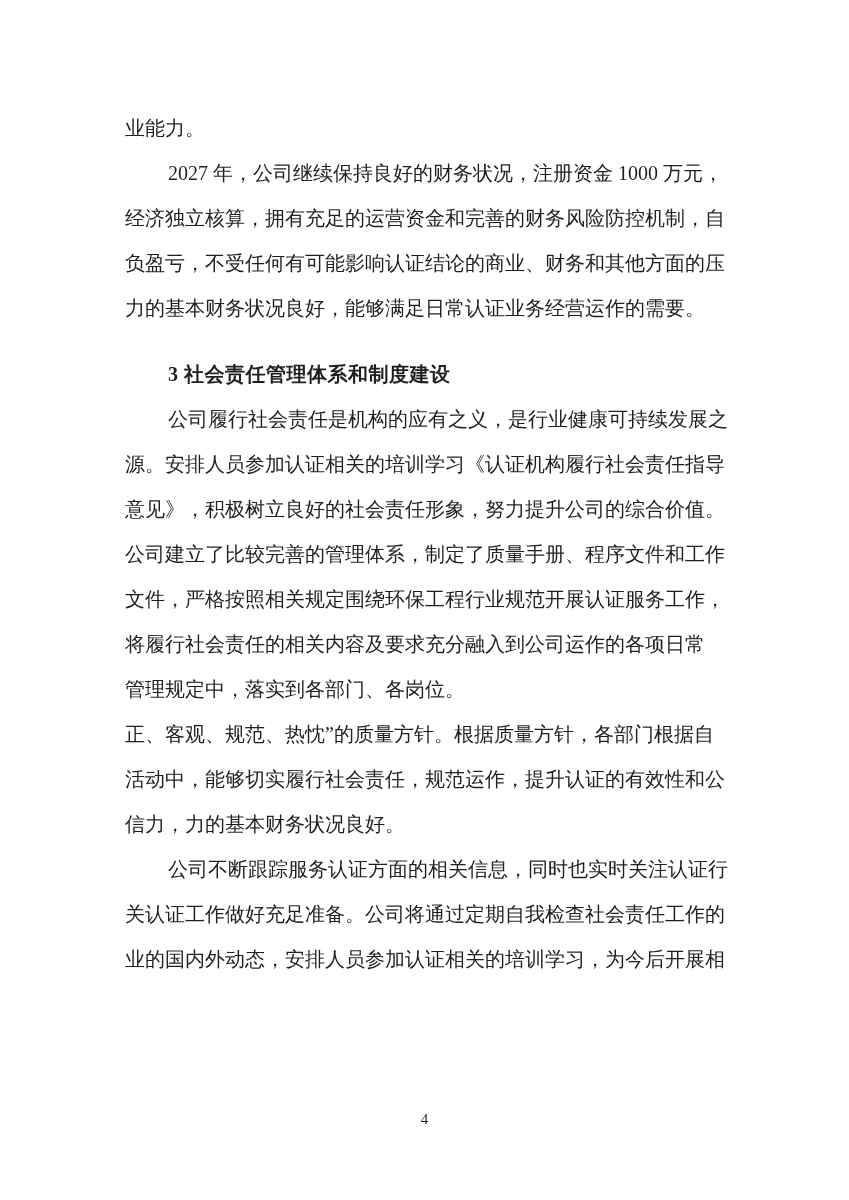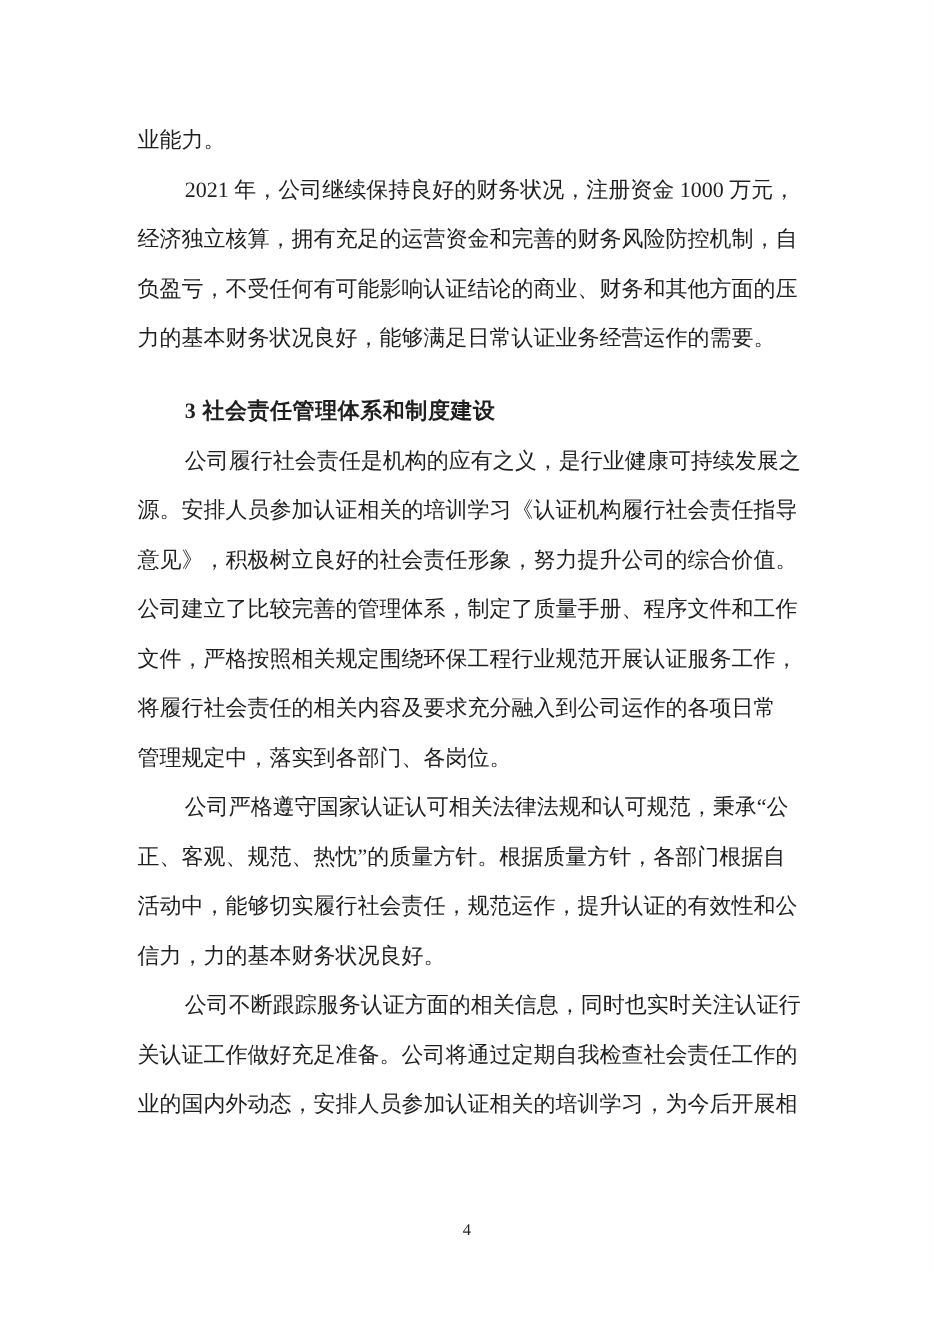--- a/index.html
+++ b/index.html
@@ -54,38 +54,37 @@
 </style>
 </head>
 <body>
 
 <div class="page">
   <div class="body-text">
 
     <div class="line">业能力。</div>
 
 
-    <div class="line indent">2021 年，公司继续保持良好的财务状况，注册资金 1000 万元，</div>
+    <div class="line indent">2027 年，公司继续保持良好的财务状况，注册资金 1000 万元，</div>
     <div class="line">经济独立核算，拥有充足的运营资金和完善的财务风险防控机制，自</div>
     <div class="line">负盈亏，不受任何有可能影响认证结论的商业、财务和其他方面的压</div>
     <div class="line">力的基本财务状况良好，能够满足日常认证业务经营运作的需要。</div>
 
     <div class="spacer"></div>
 
     <div class="line heading indent">3 社会责任管理体系和制度建设</div>
 
     <div class="line indent">公司履行社会责任是机构的应有之义，是行业健康可持续发展之</div>
     <div class="line">源。安排人员参加认证相关的培训学习《认证机构履行社会责任指导</div>
     <div class="line">意见》，积极树立良好的社会责任形象，努力提升公司的综合价值。</div>
     <div class="line">公司建立了比较完善的管理体系，制定了质量手册、程序文件和工作</div>
     <div class="line">文件，严格按照相关规定围绕环保工程行业规范开展认证服务工作，</div>
     <div class="line">将履行社会责任的相关内容及要求充分融入到公司运作的各项日常</div>
     <div class="line">管理规定中，落实到各部门、各岗位。</div>
 
-    <div class="line indent">公司严格遵守国家认证认可相关法律法规和认可规范，秉承“公</div>
     <div class="line">正、客观、规范、热忱”的质量方针。根据质量方针，各部门根据自</div>
     <div class="line">活动中，能够切实履行社会责任，规范运作，提升认证的有效性和公</div>
     <div class="line">信力，力的基本财务状况良好。</div>
 
     <div class="line indent">公司不断跟踪服务认证方面的相关信息，同时也实时关注认证行</div>
     <div class="line">关认证工作做好充足准备。公司将通过定期自我检查社会责任工作的</div>
     <div class="line">业的国内外动态，安排人员参加认证相关的培训学习，为今后开展相</div>
 
   </div>
 

